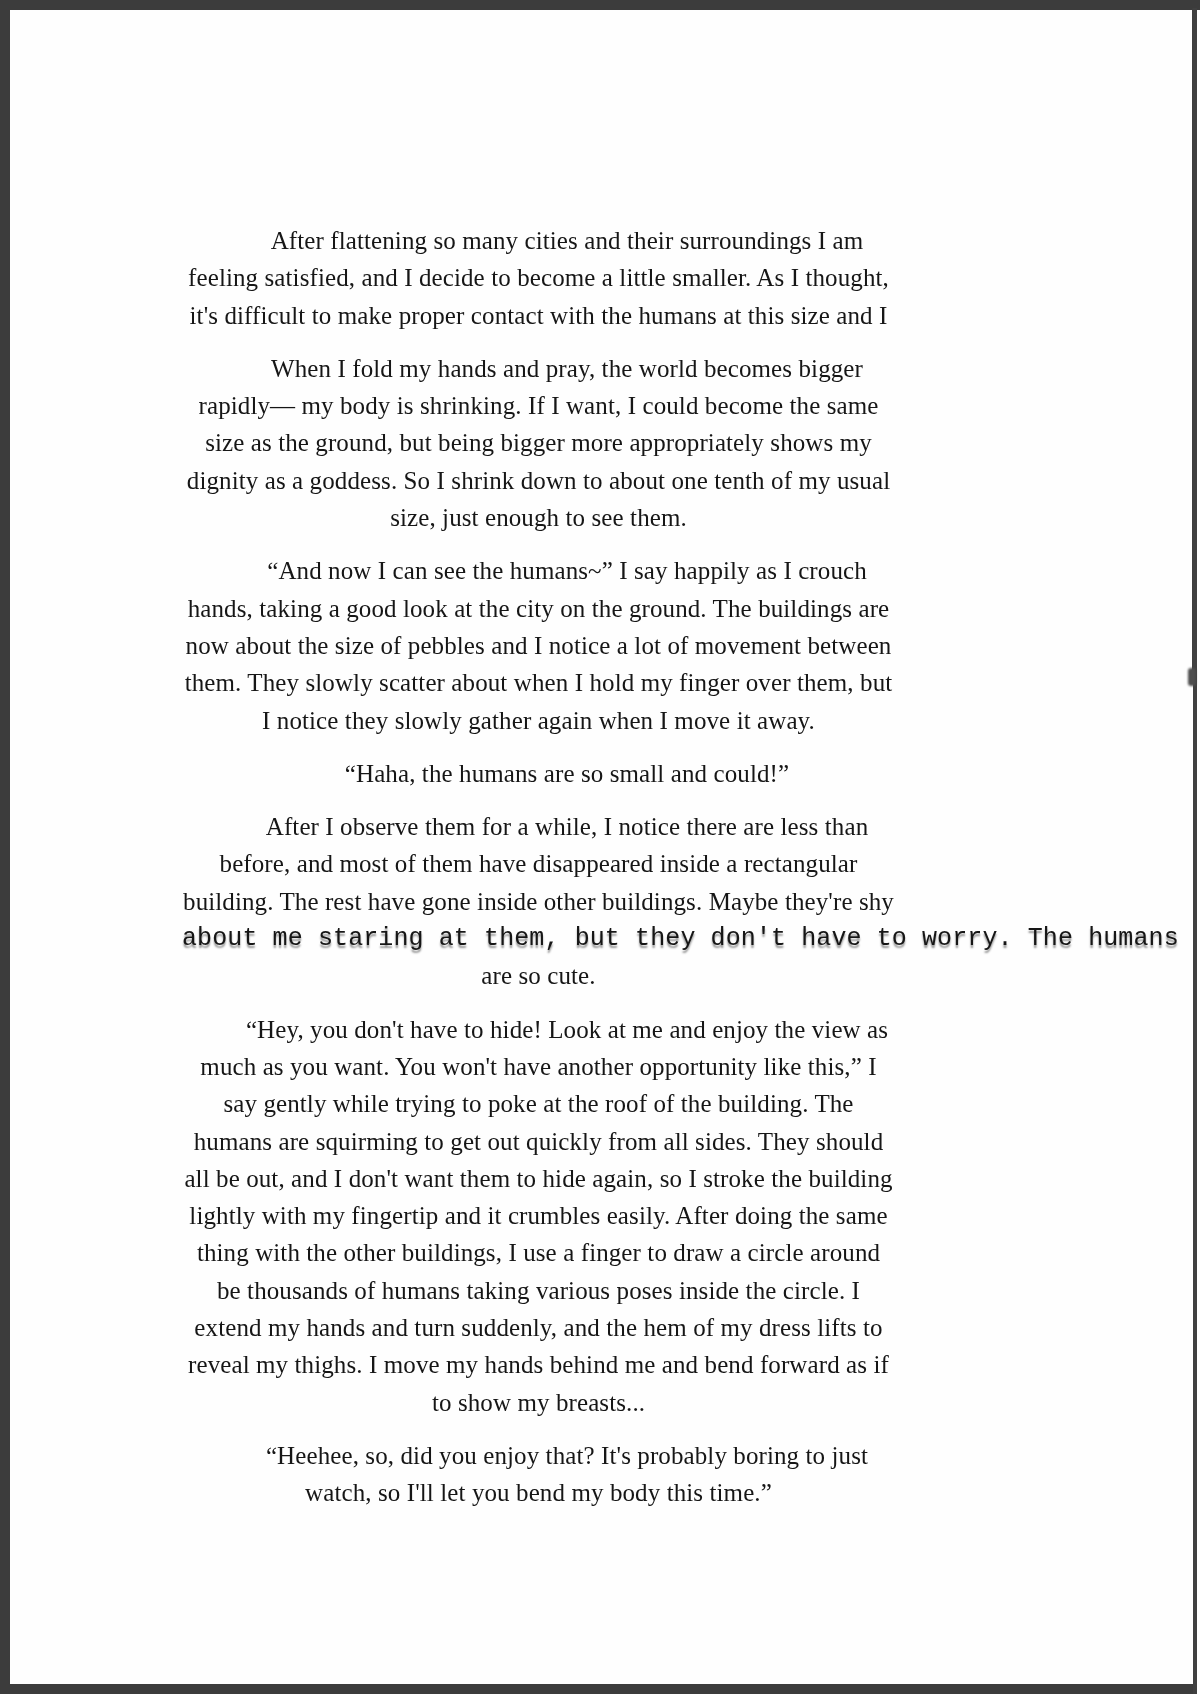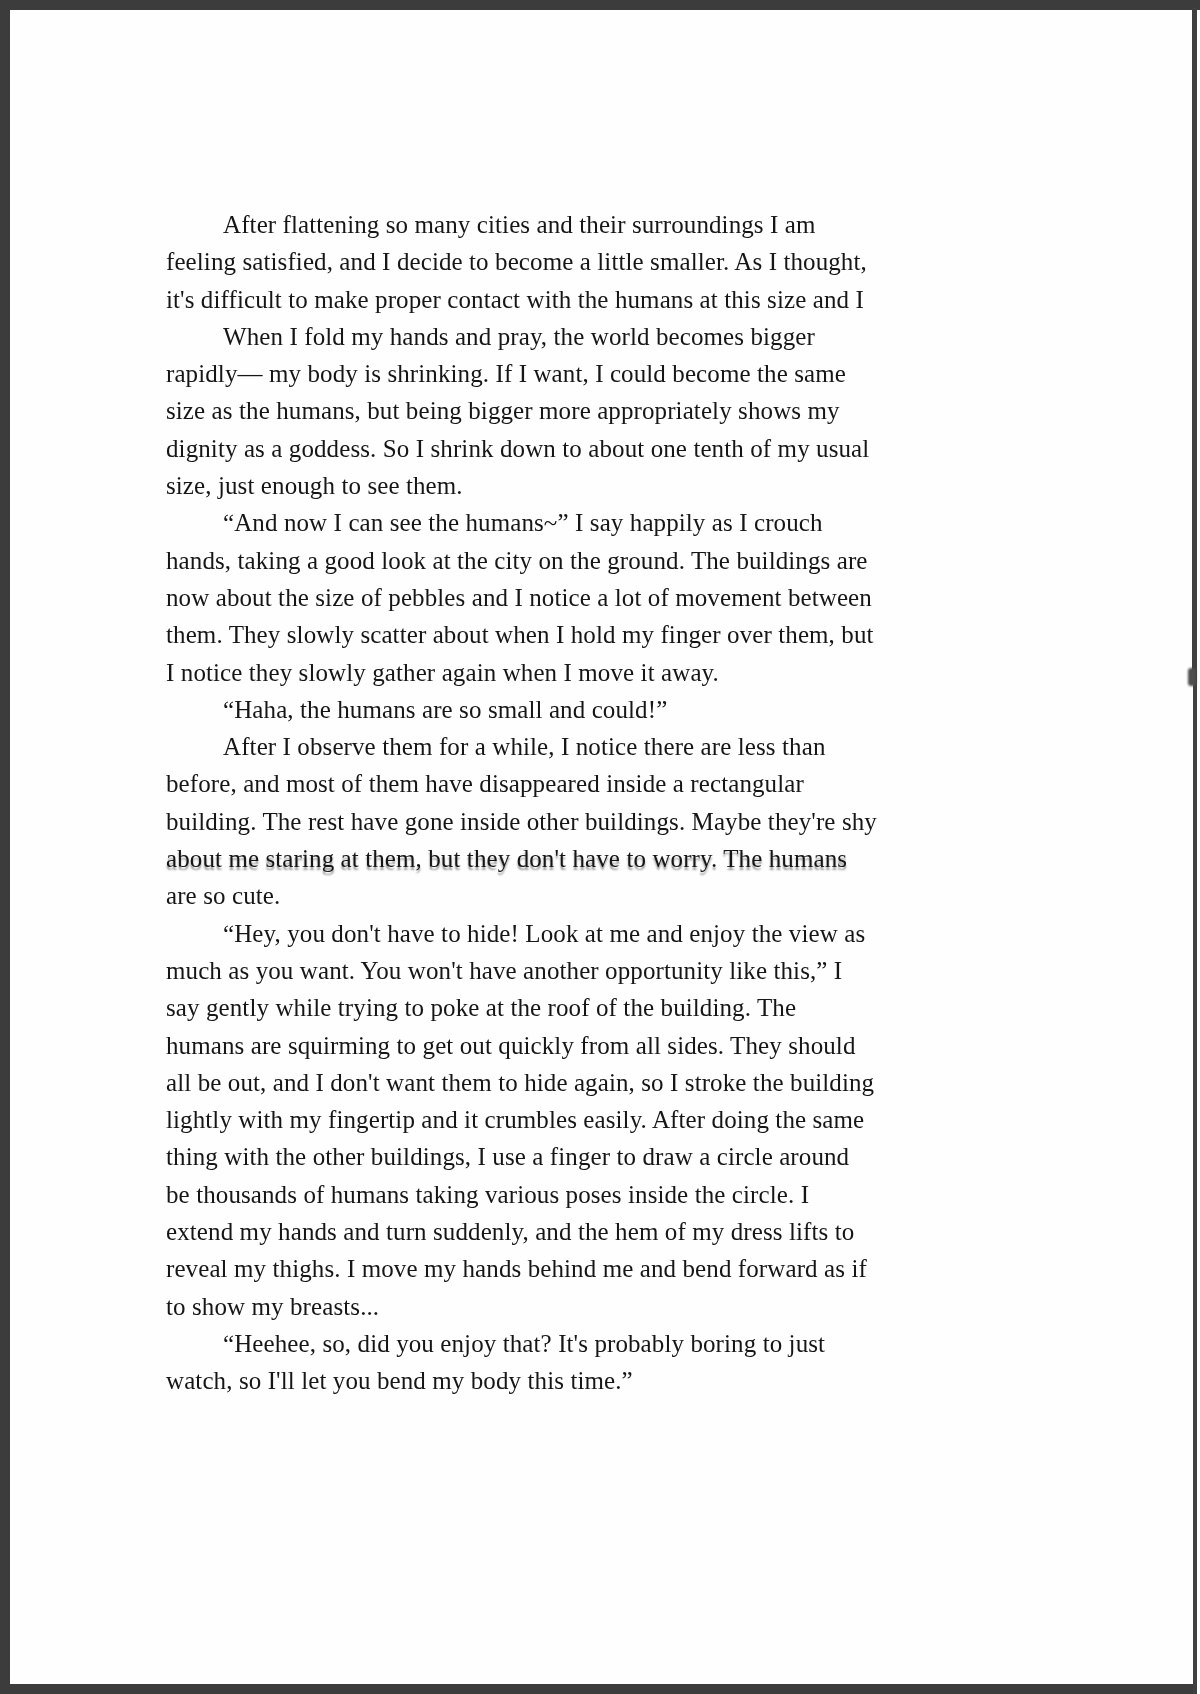--- a/index.html
+++ b/index.html
@@ -45,42 +45,43 @@
     position: absolute;
     left: 156px;
     top: 196px;
     width: 745px;
     color: #161616;
     font-size: 25px;
     line-height: 37.3px;
     white-space: nowrap;
     letter-spacing: 0.1px;
   }
-  .paragraph { margin: 0; }
+  .paragraph { margin: 16px; text-align: center; }
   .line { height: 37.3px; }
   .line.indent { padding-left: 57px; }
   .line.ghost {
     text-shadow: 0 3px 2px rgba(20, 20, 20, 0.45);
     filter: blur(0.4px);
+    font-family: Liberation Mono, monospace;
   }
 </style>
 </head>
 <body>
 
 <div class="paper">
   <div class="textblock">
       <div class="paragraph">
         <div class="line indent">After flattening so many cities and their surroundings I am</div>
         <div class="line">feeling satisfied, and I decide to become a little smaller. As I thought,</div>
         <div class="line">it's difficult to make proper contact with the humans at this size and I</div>
       </div>
       <div class="paragraph">
         <div class="line indent">When I fold my hands and pray, the world becomes bigger</div>
         <div class="line">rapidly— my body is shrinking. If I want, I could become the same</div>
-        <div class="line">size as the humans, but being bigger more appropriately shows my</div>
+        <div class="line">size as the ground, but being bigger more appropriately shows my</div>
         <div class="line">dignity as a goddess. So I shrink down to about one tenth of my usual</div>
         <div class="line">size, just enough to see them.</div>
       </div>
       <div class="paragraph">
         <div class="line indent">“And now I can see the humans~” I say happily as I crouch</div>
         <div class="line">hands, taking a good look at the city on the ground. The buildings are</div>
         <div class="line">now about the size of pebbles and I notice a lot of movement between</div>
         <div class="line">them. They slowly scatter about when I hold my finger over them, but</div>
         <div class="line">I notice they slowly gather again when I move it away.</div>
       </div>

